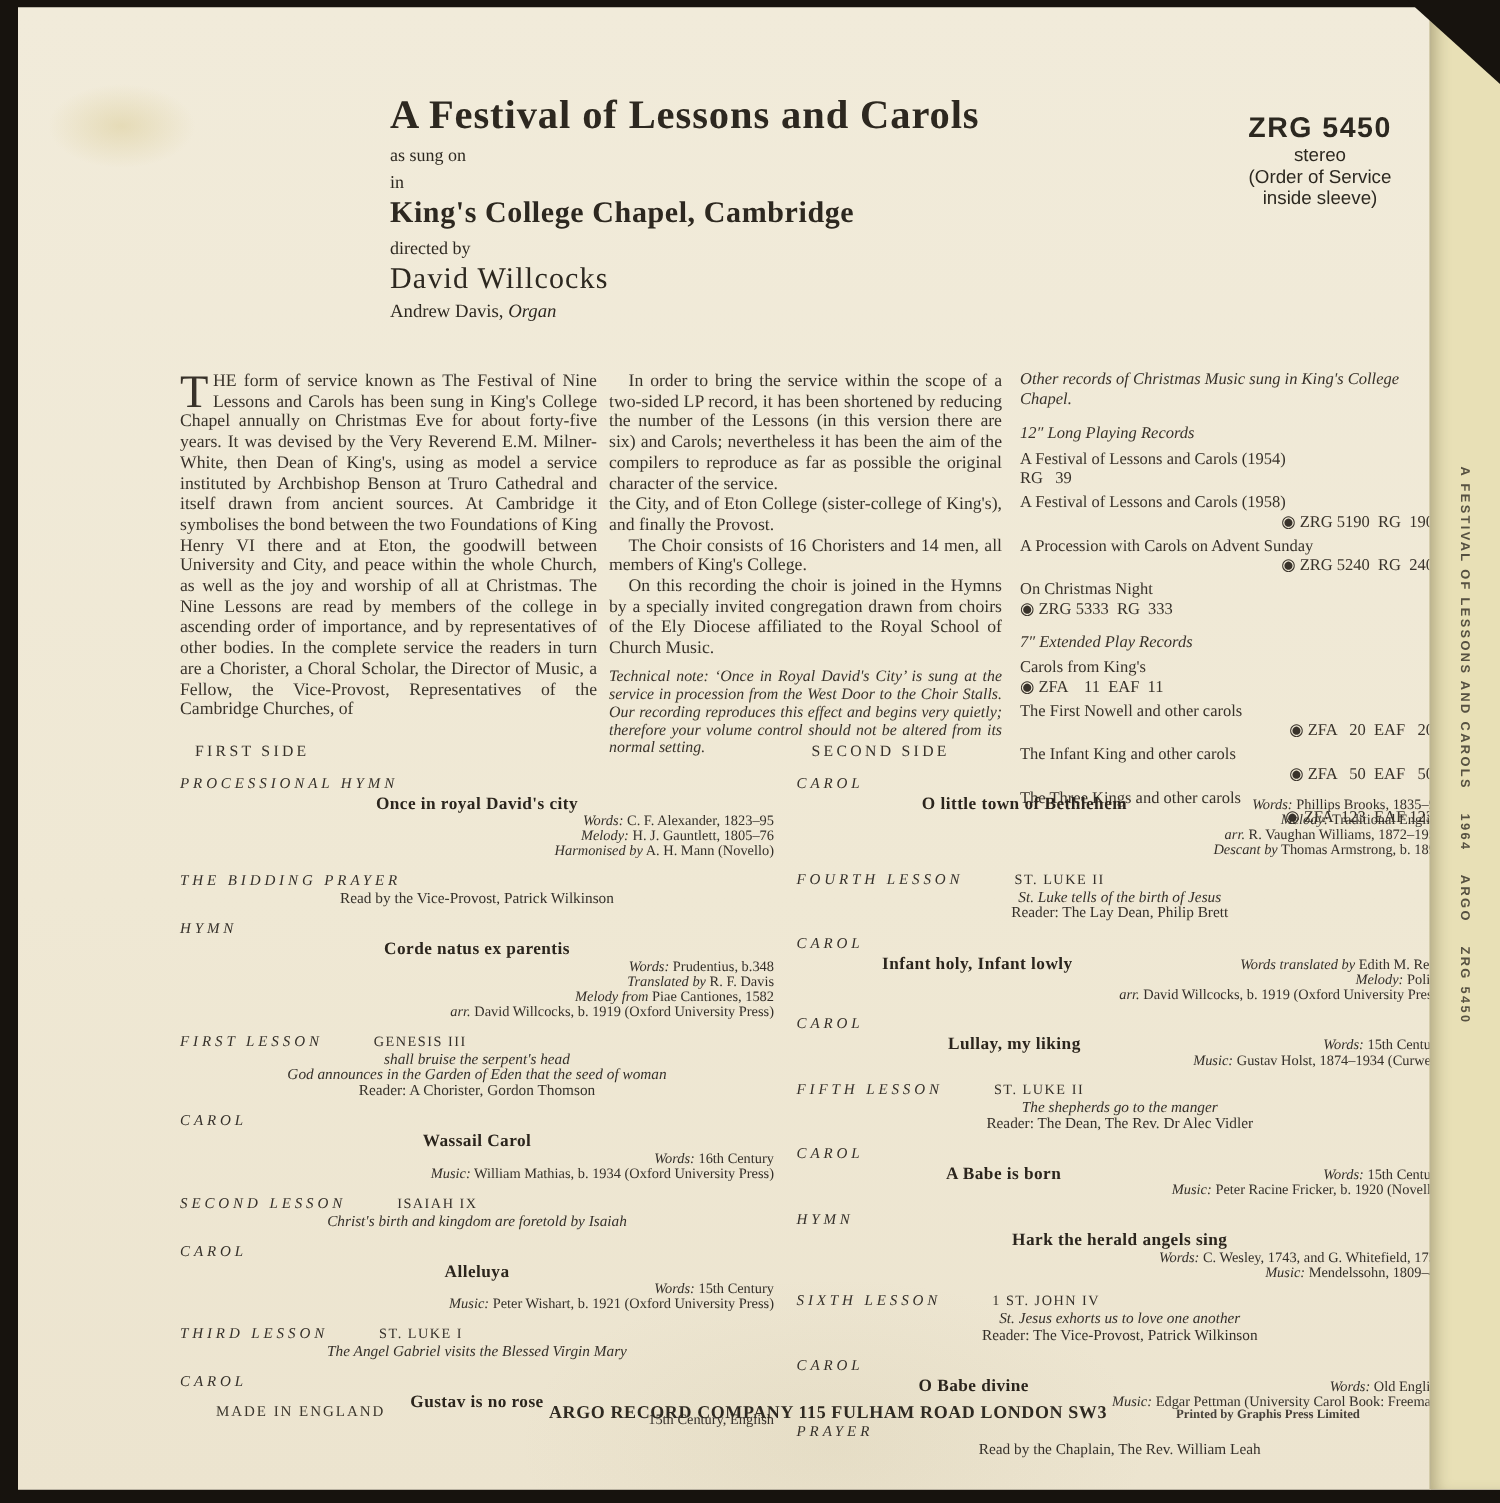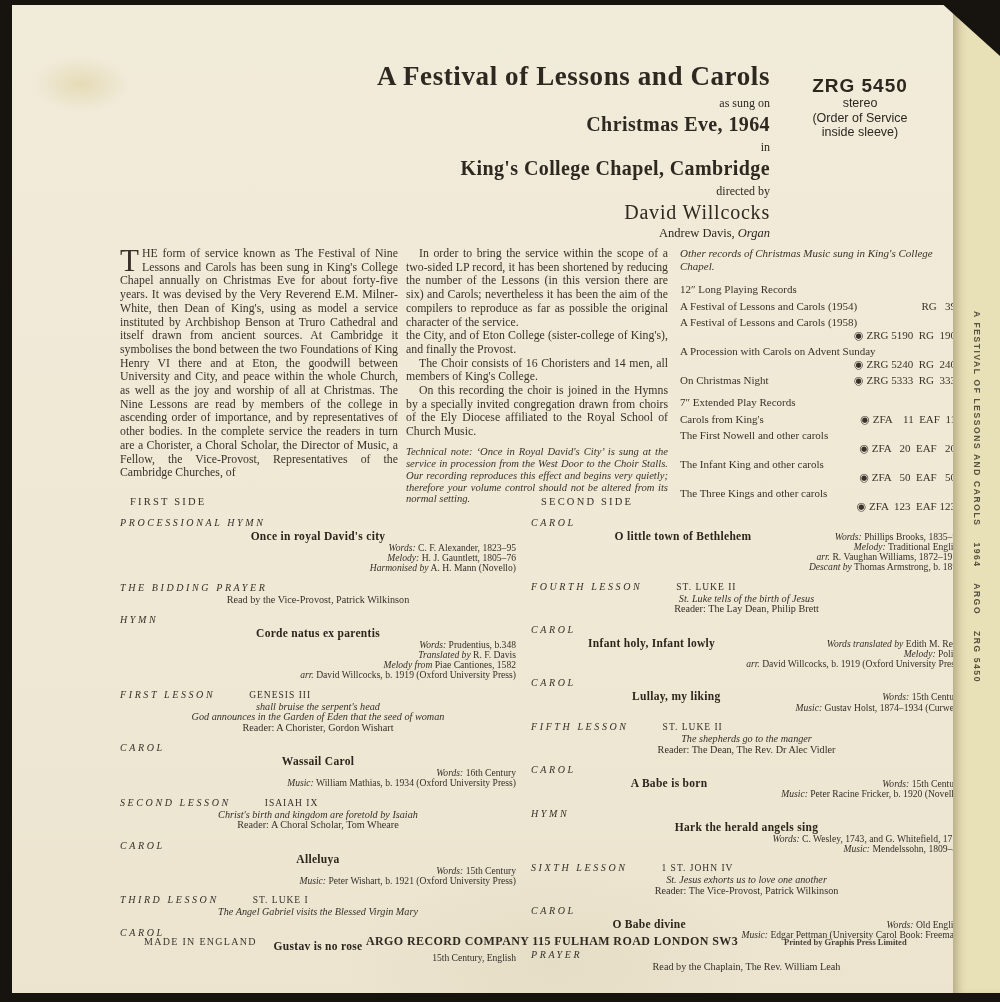--- a/index.html
+++ b/index.html
@@ -28,47 +28,47 @@
     position:absolute;top:306px;left:50%;transform:translateX(-50%);
     writing-mode:vertical-rl;white-space:pre;
     font-family:"Liberation Sans","DejaVu Sans",sans-serif;
     font-weight:bold;font-size:8.5px;letter-spacing:1.6px;color:#565141;
   }
   .corner-tr{
     position:absolute;top:0;right:0;width:62px;height:56px;background:#17130e;
     clip-path:polygon(0 0,100% 0,100% 100%);
   }
   
-  .header{position:absolute;left:248px;top:56px;width:510px;text-align:right;color:#2d2820;}
+  .header{position:absolute;left:248px;top:56px;width:510px;text-align:left;color:#2d2820;}
   .h-title{font-size:27px;font-weight:bold;line-height:31px;letter-spacing:.6px;}
   .h-small{font-size:12px;line-height:14px;margin-top:4px;}
   .h-big{font-size:20px;font-weight:bold;line-height:23px;margin-top:3px;letter-spacing:.4px;}
   .h-director{font-size:20px;line-height:23px;margin-top:3px;letter-spacing:.8px;}
   .h-organ{font-size:12.5px;line-height:15px;margin-top:2px;}
   
-  .catalog{position:absolute;left:752px;top:70px;width:192px;text-align:center;
+  .catalog{position:absolute;left:772px;top:70px;width:192px;text-align:center;
     font-family:"Liberation Sans","DejaVu Sans",sans-serif;color:#2c2820;}
   .cat-num{font-size:19px;font-weight:bold;letter-spacing:1px;line-height:21px;}
   .cat-line{font-size:12.5px;line-height:14.5px;}
   
   .intro{position:absolute;left:108px;top:242px;width:836px;display:flex;color:#38322a;}
   .icol1{width:278px;}
   .icol2{width:262px;margin-left:8px;}
   .icol3{width:276px;margin-left:12px;}
   .icol1,.icol2{font-size:11.8px;line-height:13.7px;text-align:justify;}
   .ip{margin:0;}
   .ind{text-indent:13px;}
   .dropcap{float:left;font-size:31px;line-height:25px;padding:1px 3px 0 0;}
   .technote{font-style:italic;font-size:10.6px;line-height:11.9px;margin-top:7px;text-align:justify;}
   
   .icol3{font-size:11px;line-height:13px;}
   .rintro{font-style:italic;margin:0 0 10px 0;}
-  .rgroup-h{margin:9px 0 4px 0;}
+  .rgroup-h{font-style:italic;margin:9px 0 4px 0;}
   .ritem{margin-bottom:3px;}
-  .rrow{display:flex;justify-content:space-between;align-items:baseline;}
+  .rrow{display:flex;justify-content:space-between;align-items:baseline;flex-direction:column;}
   .rcat{white-space:pre;text-align:right;}
   .rcat-line{text-align:right;white-space:pre;}
   
   .program{position:absolute;left:108px;top:491px;width:842px;display:flex;color:#35302a;}
   .pcol-left{width:396px;}
   .pcol-right{width:431px;margin-left:15px;}
   .side-h{font-size:10.5px;letter-spacing:2.2px;margin:0 0 5px 10px;}
   .entry{margin-bottom:4px;}
   .slabel{font-style:italic;font-size:10px;letter-spacing:2.6px;line-height:10.5px;}
   .sref{font-size:9.5px;letter-spacing:1px;margin-left:34px;}
@@ -87,21 +87,20 @@
   .footer-right{position:absolute;left:772px;top:932px;font-size:8.5px;font-weight:bold;color:#46413a;}
 </style>
 </head>
 <body>
 
 <div class="sleeve">
 
   <div class="header">
     <div class="h-title">A Festival of Lessons and Carols</div>
     <div class="h-small">as sung on</div>
-    <div class="h-big">Christmas Eve, 1964</div>
     <div class="h-small">in</div>
     <div class="h-big">King's College Chapel, Cambridge</div>
     <div class="h-small">directed by</div>
     <div class="h-director">David Willcocks</div>
     <div class="h-organ"><span>Andrew Davis,</span> <i>Organ</i></div>
   </div>
 
   <div class="catalog">
     <div class="cat-num">ZRG 5450</div>
     <div class="cat-line">stereo</div>
@@ -194,34 +193,33 @@
             <div class="cl"><i>Words:</i> Prudentius, b.348</div>
             <div class="cl"><i>Translated by</i> R. F. Davis</div>
             <div class="cl"><i>Melody from</i> Piae Cantiones, 1582</div>
             <div class="cl"><i>arr.</i> David Willcocks, b. 1919 (Oxford University Press)</div>
           </div>
         </div>
         <div class="entry">
           <div class="lrow"><span class="slabel">FIRST LESSON</span><span class="sref">GENESIS III</span></div>
           <div class="desc">shall bruise the serpent's head</div>
           <div class="desc">God announces in the Garden of Eden that the seed of woman</div>
-          <div class="reader">Reader: A Chorister, Gordon Wishart</div>
+          <div class="reader">Reader: A Chorister, Gordon Thomson</div>
         </div>
         <div class="entry">
           <div class="lrow"><span class="slabel">CAROL</span></div>
           <div class="btitle t-center">Wassail Carol</div>
           <div class="credits">
             <div class="cl"><i>Words:</i> 16th Century</div>
             <div class="cl"><i>Music:</i> William Mathias, b. 1934 (Oxford University Press)</div>
           </div>
         </div>
         <div class="entry">
           <div class="lrow"><span class="slabel">SECOND LESSON</span><span class="sref">ISAIAH IX</span></div>
           <div class="desc">Christ's birth and kingdom are foretold by Isaiah</div>
-          <div class="reader">Reader: A Choral Scholar, Tom Wheare</div>
         </div>
         <div class="entry">
           <div class="lrow"><span class="slabel">CAROL</span></div>
           <div class="btitle t-center">Alleluya</div>
           <div class="credits">
             <div class="cl"><i>Words:</i> 15th Century</div>
             <div class="cl"><i>Music:</i> Peter Wishart, b. 1921 (Oxford University Press)</div>
           </div>
         </div>
         <div class="entry">

